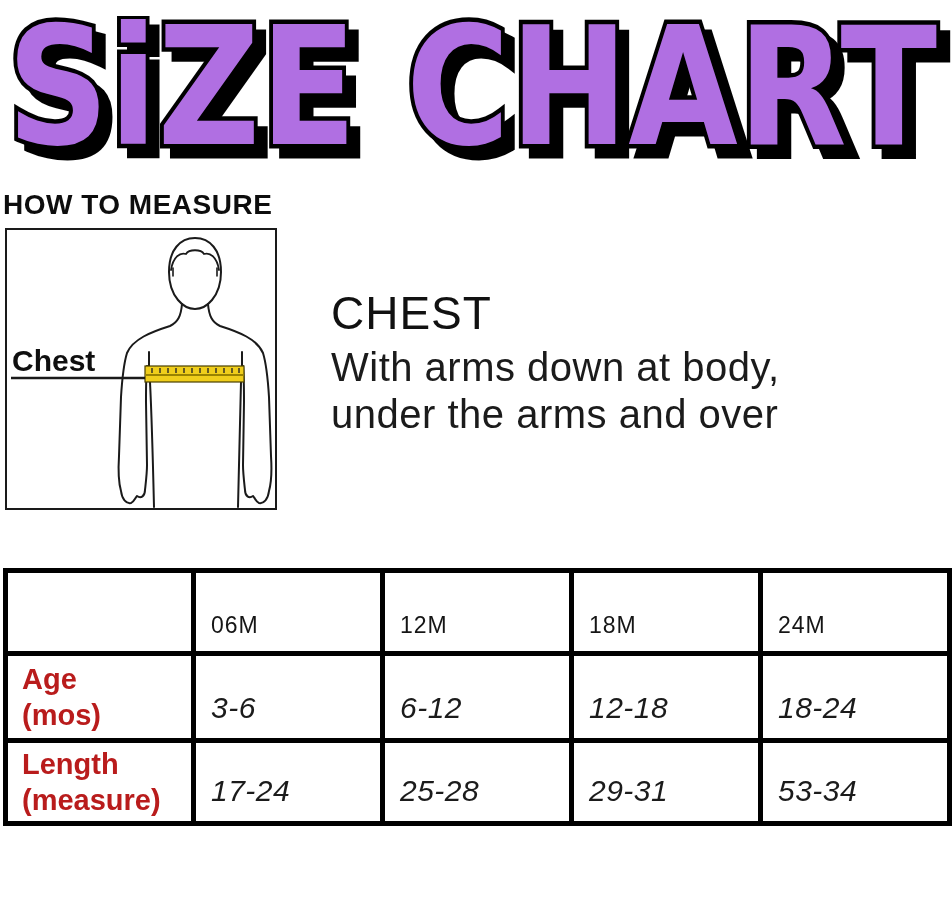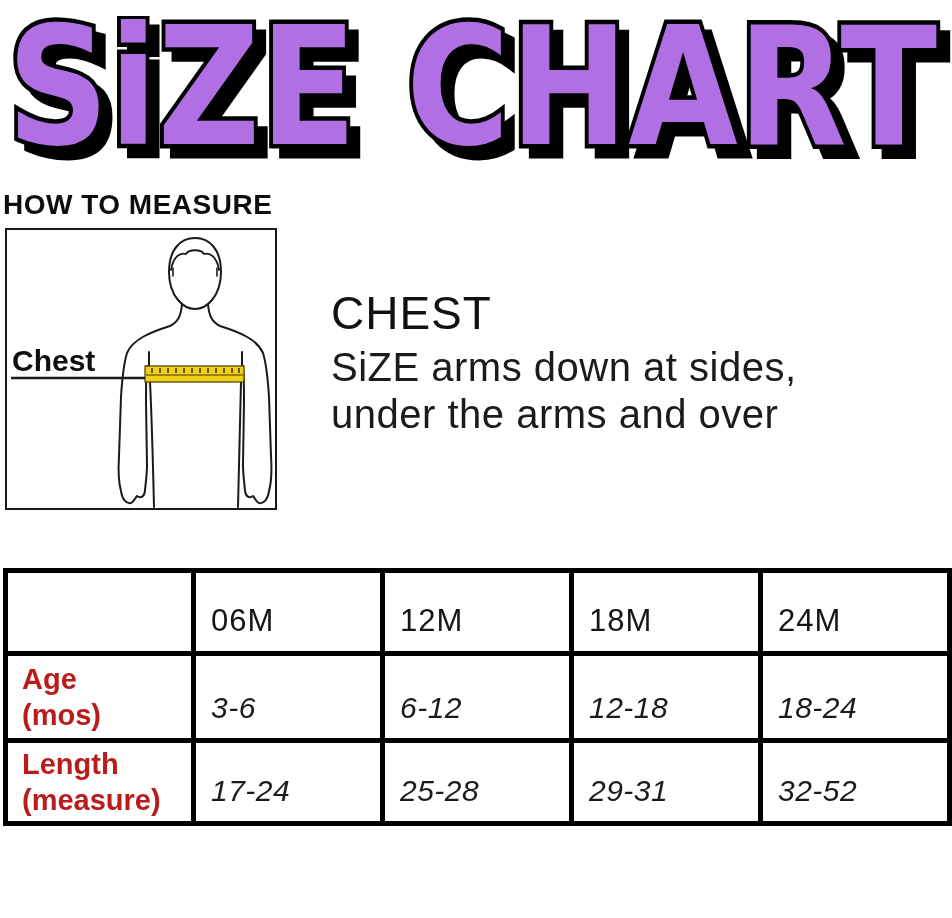--- a/index.html
+++ b/index.html
@@ -48,21 +48,21 @@
     box-sizing:border-box;
   }
   td.corner{border-top:none;border-left:none;background:transparent;}
   tr.hdr{height:83px;}
   tr.row-age{height:87px;}
   tr.row-weight{height:89px;}
   tr.row-length{height:83px;}
   th.size{
     text-align:left;vertical-align:bottom;
     padding:0 0 12px 15px;
-    font-size:31px;font-weight:500;letter-spacing:1px;color:#151515;
+    font-size:23px;font-weight:500;letter-spacing:1px;color:#151515;
   }
   td.rowlabel{
     vertical-align:middle;
     padding-left:14px;
     font-size:29px;font-weight:bold;line-height:1.25;color:#b91c1c;
   }
   td.val{
     vertical-align:bottom;
     padding:0 0 13px 15px;
     font-size:30px;font-weight:400;letter-spacing:0.5px;color:#1b1b1b;font-style:italic;
@@ -107,21 +107,21 @@
     </g>
 
     <line x1="4" y1="148" x2="138" y2="148" stroke="#1a1a1a" stroke-width="2.5"></line>
     <text x="5" y="141" font-size="30" font-weight="bold" fill="#0f0f0f" font-family="Liberation Sans, sans-serif">Chest</text>
   </svg>
 </div>
 
 <div class="chest-section">
   <div class="chest-heading">CHEST</div>
   <div class="chest-lines">
-    <div>SiZE arms down at sides,</div>
+    <div>With arms down at body,</div>
     <div>under the arms and over</div>
   </div>
 </div>
 
 <table class="size-table">
   <colgroup>
     <col style="width:188px">
       <col style="width:189px">
       <col style="width:189px">
       <col style="width:189px">
@@ -146,16 +146,16 @@
     <td class="val">18-24</td>
   </tr>
   <tr class="row-length">
     <td class="rowlabel">
       <div>Length</div>
       <div>(measure)</div>
     </td>
     <td class="val">17-24</td>
     <td class="val">25-28</td>
     <td class="val">29-31</td>
-    <td class="val">32-52</td>
+    <td class="val">53-34</td>
   </tr>
 </tbody>
   </table>
 
 </body></html>

